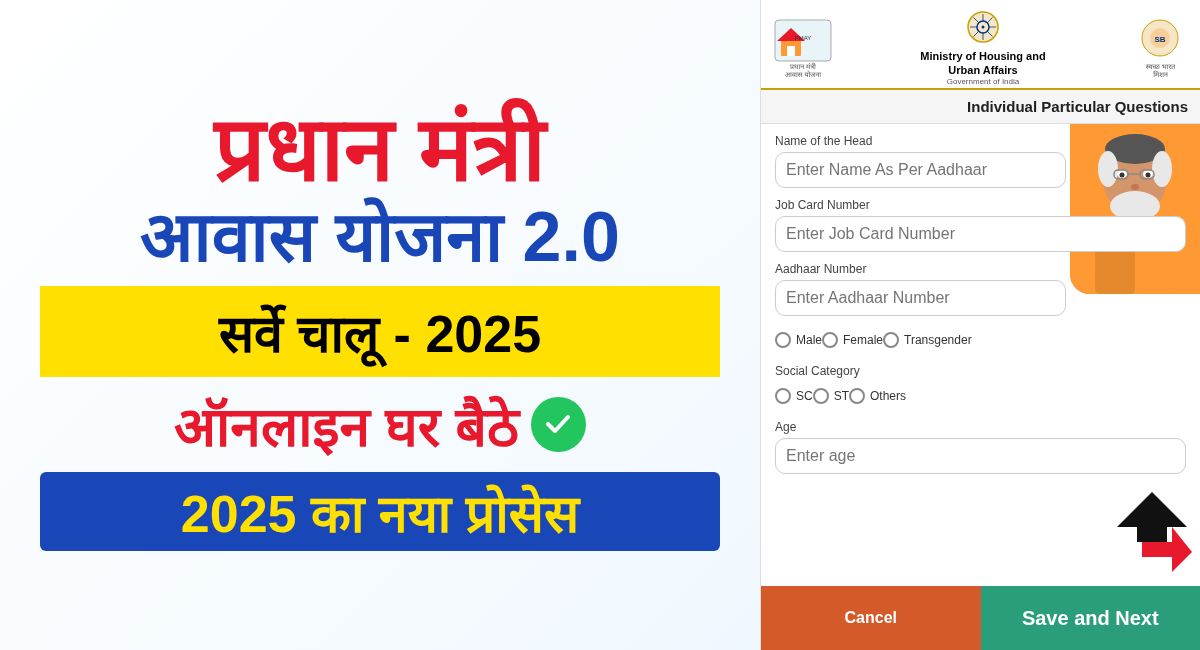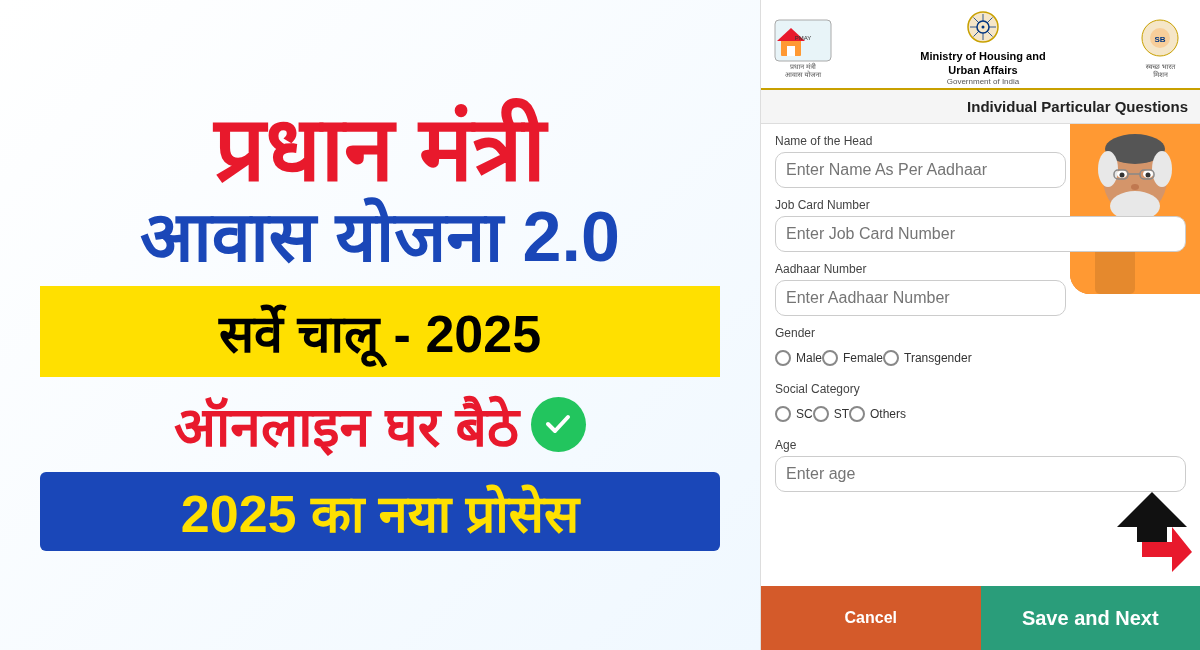--- a/index.html
+++ b/index.html
@@ -365,21 +365,20 @@
       <label class="form-label">Job Card Number</label>
       <input class="form-input" type="text" placeholder="Enter Job Card Number" style="">
     </div>
 
     <div class="form-group">
       <label class="form-label">Aadhaar Number</label>
       <input class="form-input" type="text" style="width: calc(100% - 120px);" placeholder="Enter Aadhaar Number">
     </div>
 
     <div class="form-group">
-      <label class="form-label">Gender</label>
       <div class="radio-group">
         <div class="radio-item">
           <span class="radio-circle"></span>
           <span>Male</span>
         </div>
         <div class="radio-item">
           <span class="radio-circle"></span>
           <span>Female</span>
         </div>
         <div class="radio-item">

